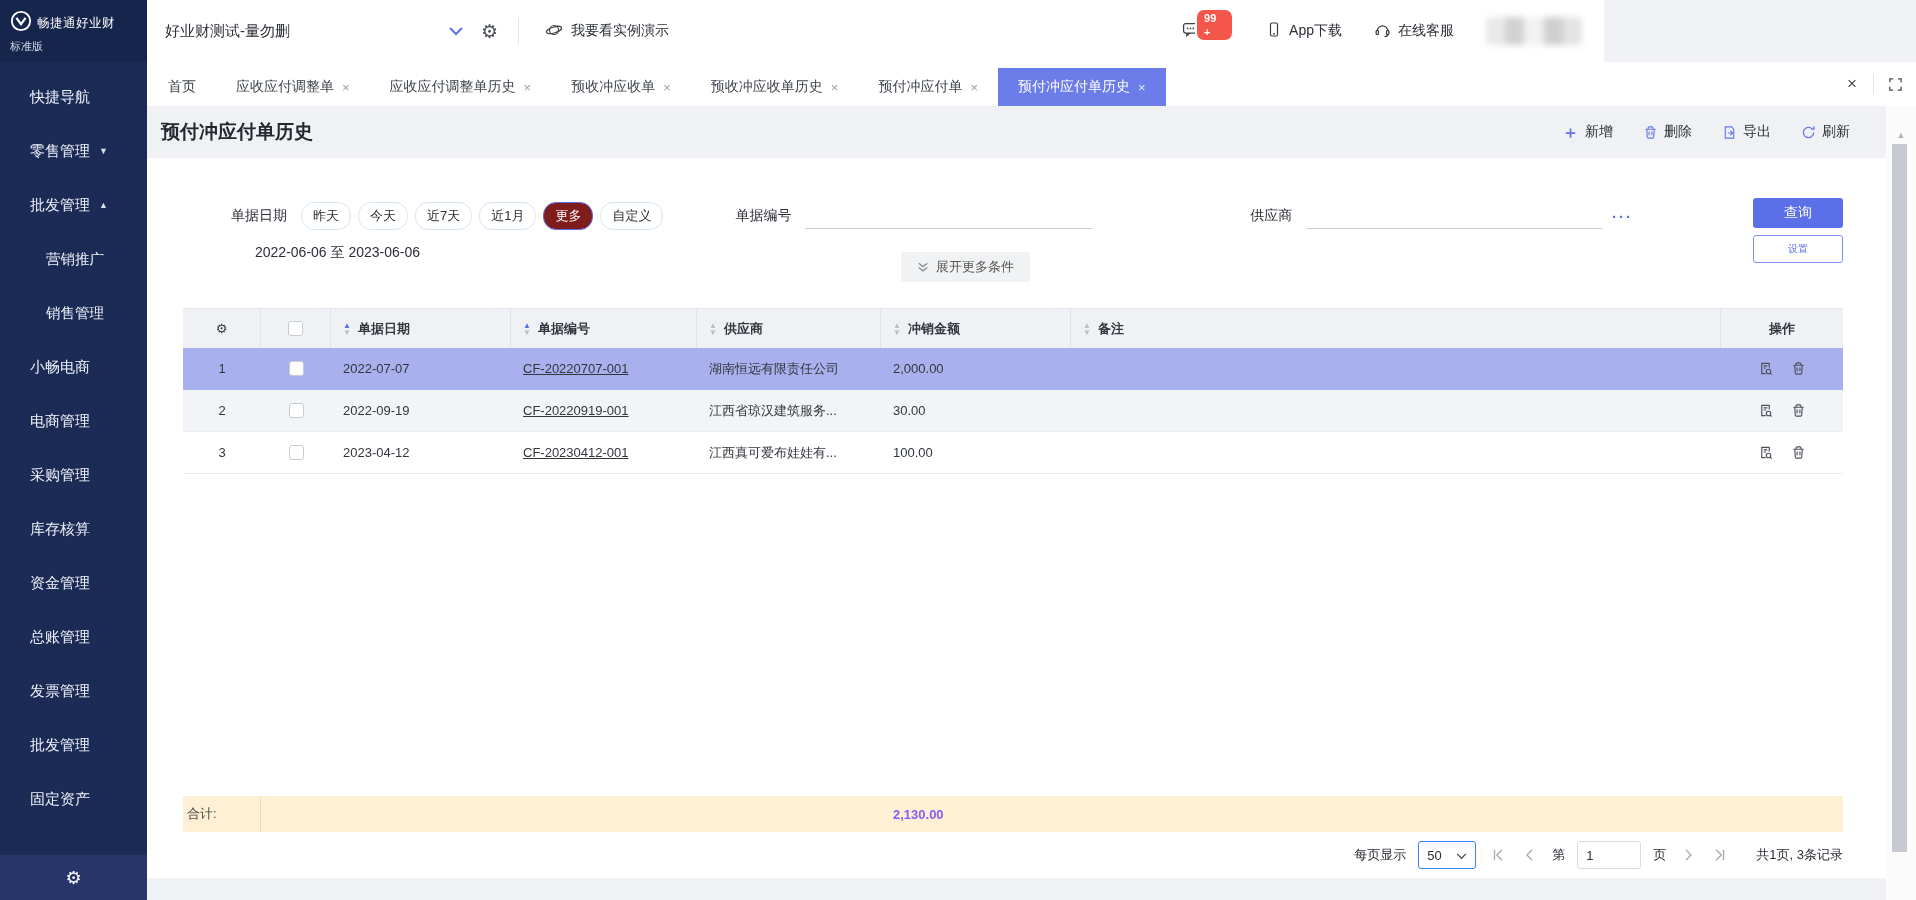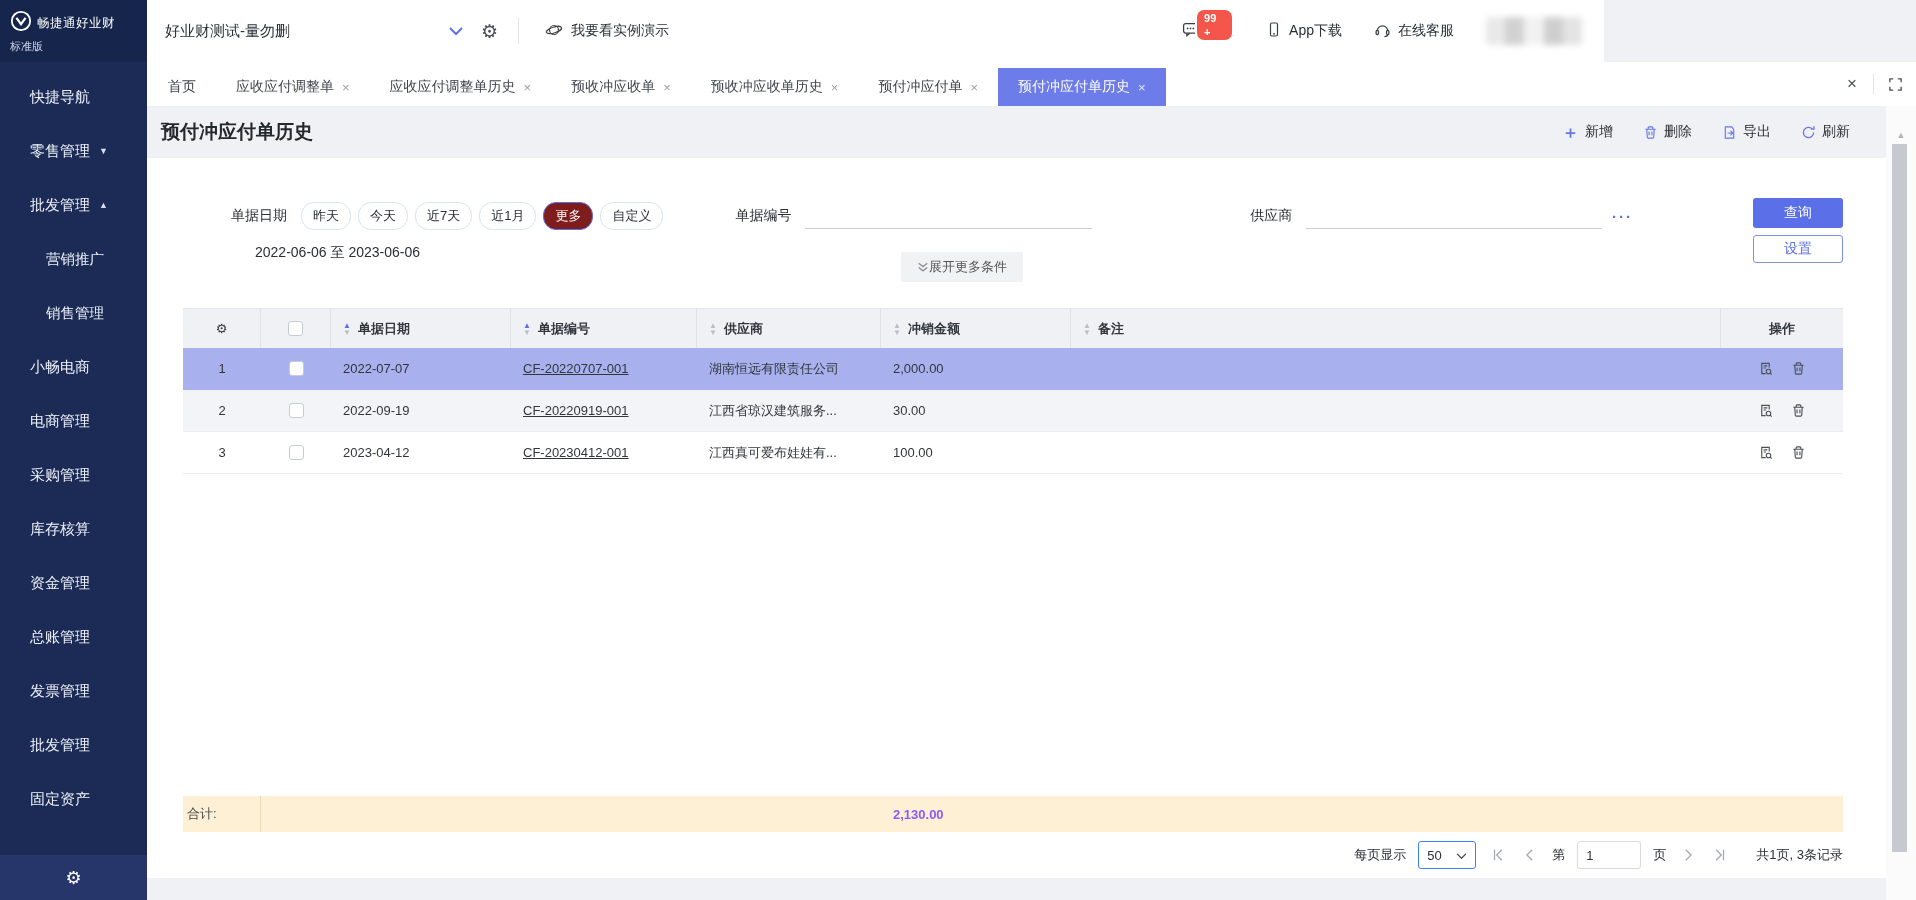--- a/index.html
+++ b/index.html
@@ -63,25 +63,25 @@
   .pills { display:flex; gap:7px; margin-left:14px; }
   .pill { padding:4px 11px; border:1px solid #d8e5f2; border-radius:13px; font-size:13px; color:#2b2f36; background:#fff; cursor:pointer; white-space:nowrap; }
   .pill.active { background:#7f1d1d; border-color:#5a6fe8; color:#fff; }
   .lab-doc { margin-left:72px; }
   .uinput { border-bottom:1px solid #ccc; height:26px; margin-left:14px; }
   .in-doc { width:320px; }
   .lab-sup { margin-left:158px; }
   .in-sup { width:330px; }
   .dots { color:#5a6fe8; font-size:15px; font-weight:bold; letter-spacing:2px; margin-left:10px; cursor:pointer; }
   .date-range { position:absolute; left:72px; top:86px; font-size:14px; color:#2b2f36; }
-  .more-btn { position:absolute; left:718px; top:94px; display:flex; align-items:center; background:#f1f2f4; border:none; padding:6px 16px; border-radius:2px; font-size:13px; color:#555; cursor:pointer; font-family:inherit; }
+  .more-btn { position:absolute; left:718px; top:94px; display:flex; align-items:center; gap:7px; background:#f1f2f4; border:none; padding:6px 16px; border-radius:2px; font-size:13px; color:#555; cursor:pointer; font-family:inherit; }
   .more-btn .ic { color:#8a8f98; display:flex; }
   .f-btns { position:absolute; right:0; top:40px; display:flex; flex-direction:column; }
   .btn-query { width:90px; height:30px; background:#5a6fe8; color:#fff; border:none; border-radius:3px; font-size:14px; cursor:pointer; font-family:inherit; }
-  .btn-set { width:90px; height:28px; margin-top:7px; background:#fff; color:#5a6fe8; border:1px solid #7e8ef0; border-radius:3px; font-size:14px; cursor:pointer; font-family:inherit; }
+  .btn-set { width:90px; height:28px; margin-top:7px; background:#fff; color:#5a6fe8; border:1px solid #7e8ef0; border-radius:3px; font-size:10px; cursor:pointer; font-family:inherit; }
 
   
   .grid { display:grid; grid-template-columns:78px 70px 180px 186px 184px 190px minmax(0,1fr) 122px; }
   .th { height:40px; background:#eff1f5; border-top:1px solid #e4e6ec; border-right:1px solid #e0e2e8; display:flex; align-items:center; padding-left:12px; font-size:13px; font-weight:bold; color:#33373e; }
   .th:last-child { border-right:none; justify-content:center; padding-left:0; }
   .th.cen { justify-content:center; padding-left:0; }
   .sorter { display:flex; flex-direction:column; margin-right:7px; line-height:7px; }
   .sorter span { font-size:8px; color:#b9bdc7; }
   .sorter span.on { color:#5a6fe8; }
   .cell { height:42px; display:flex; align-items:center; padding-left:12px; font-size:13px; color:#32363c; border-bottom:1px solid #ebedf1; overflow:hidden; white-space:nowrap; }

